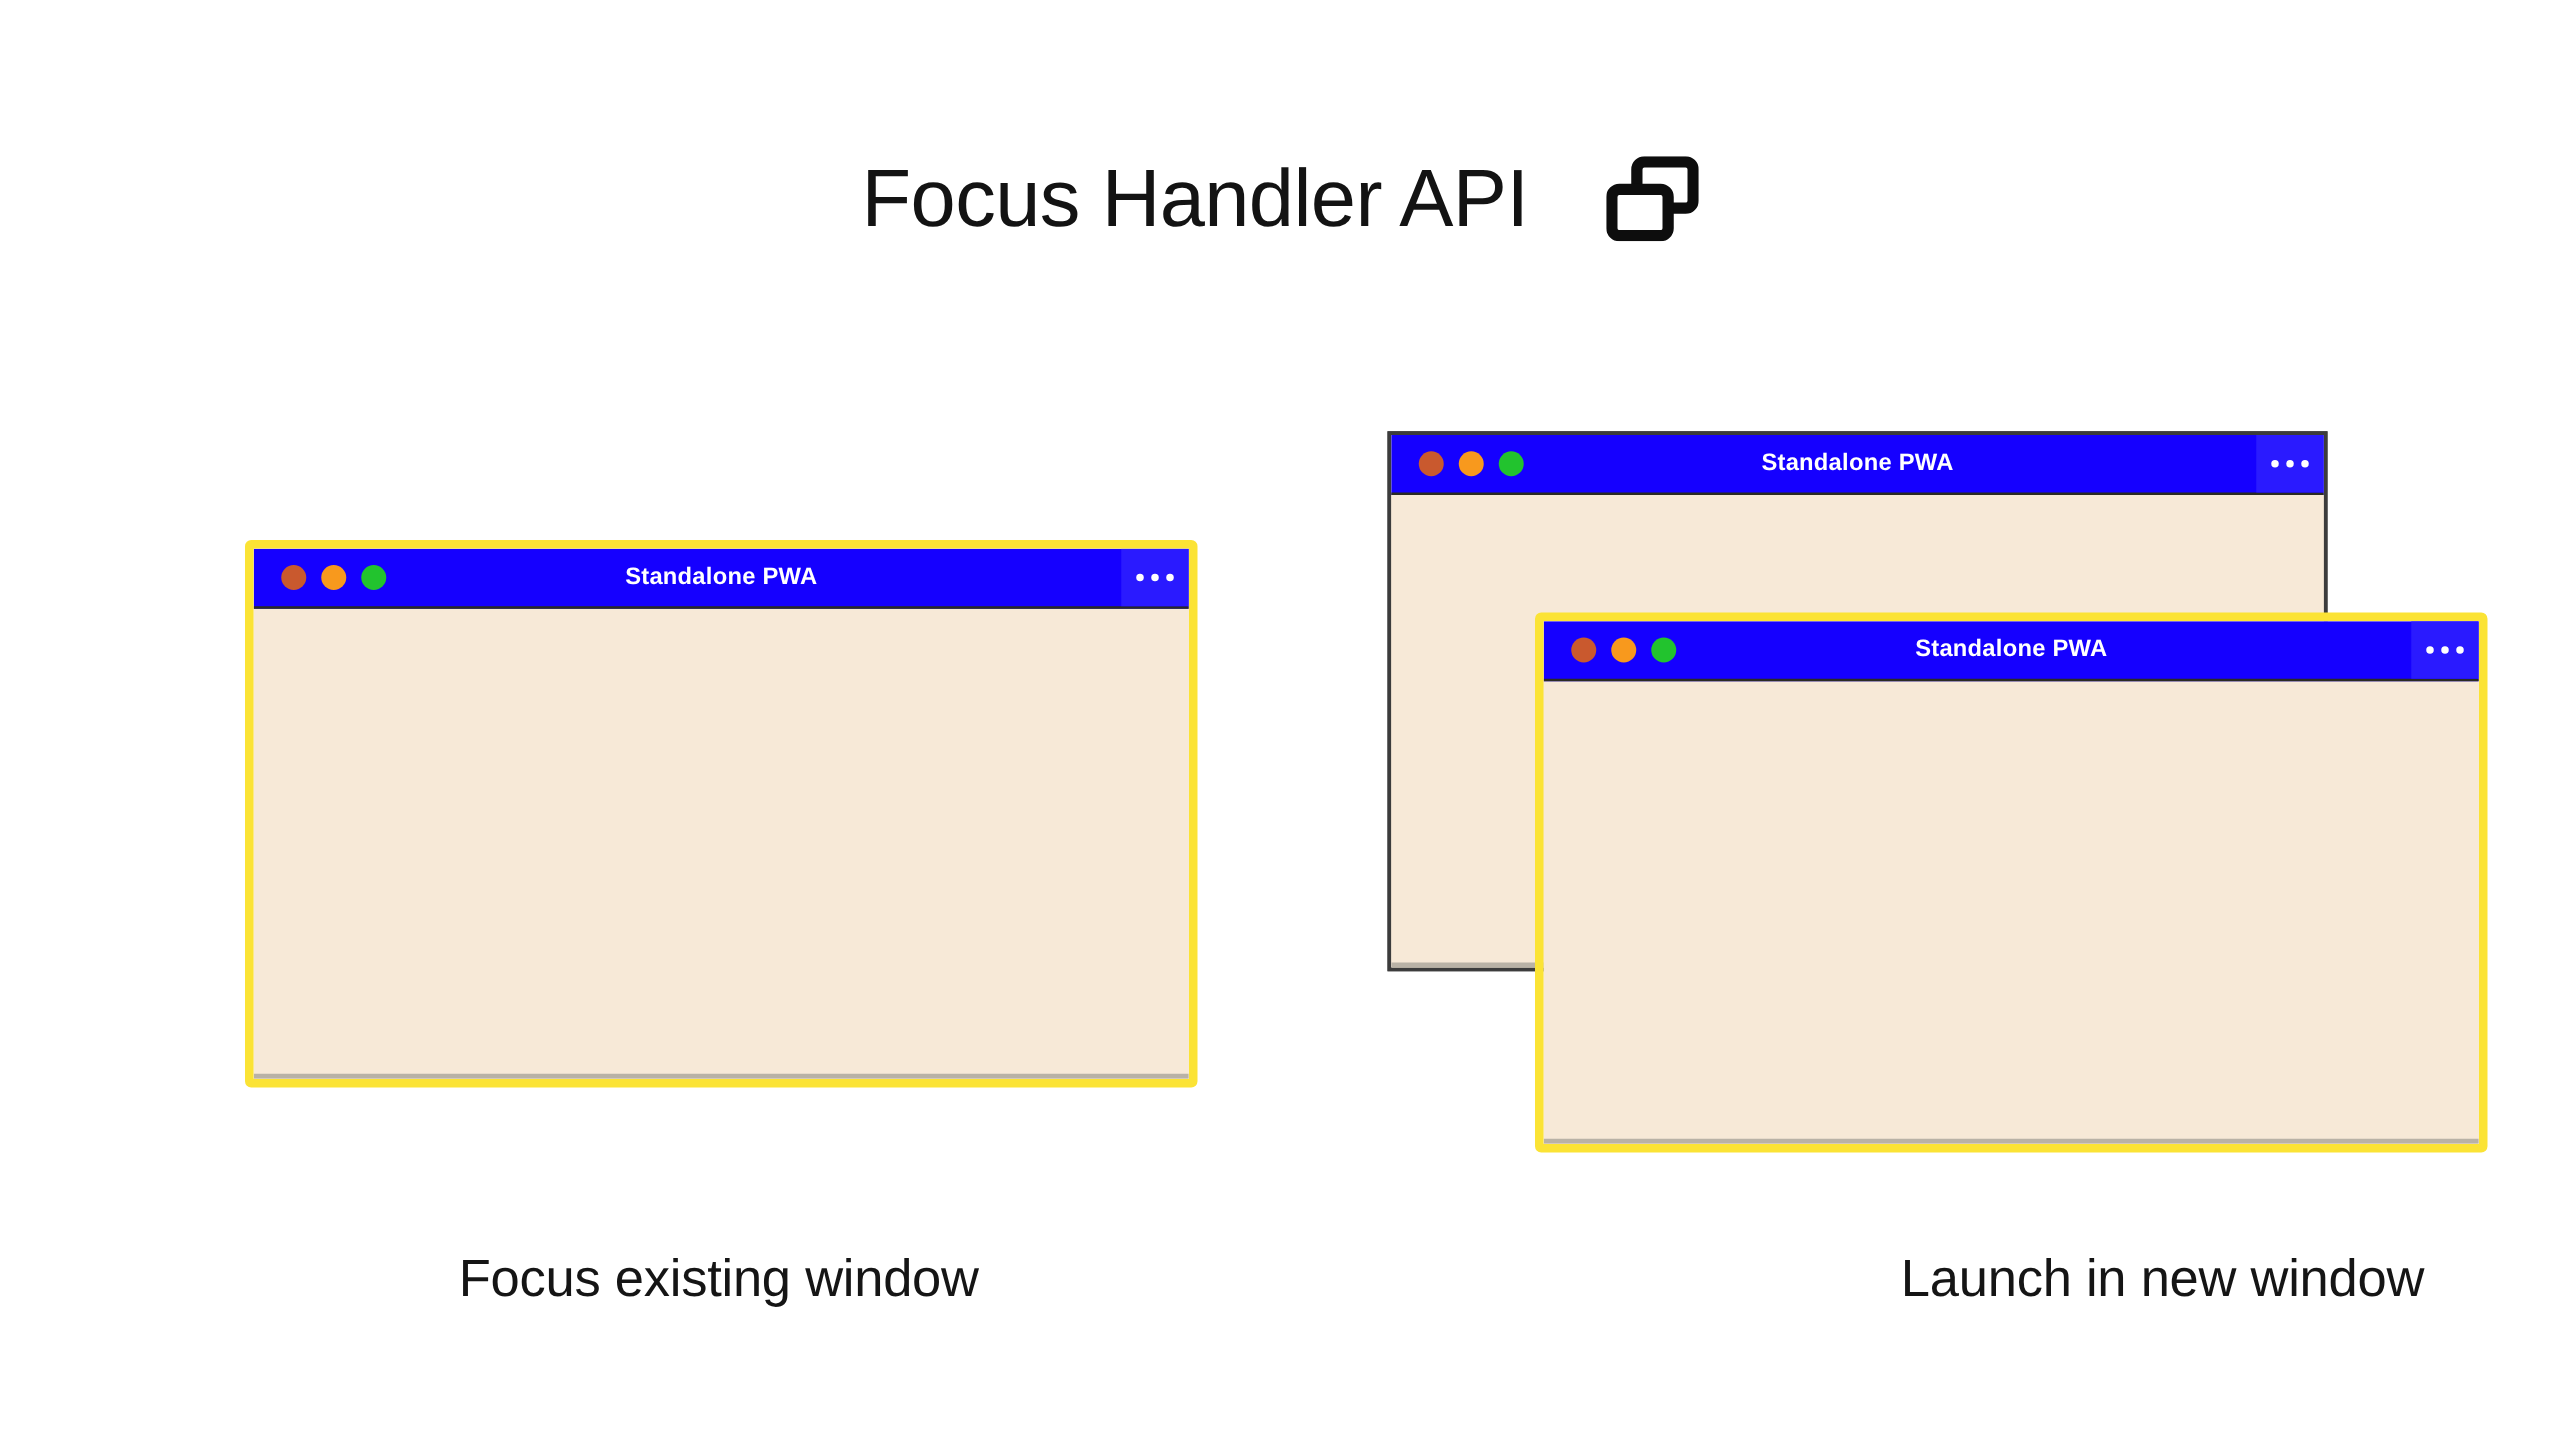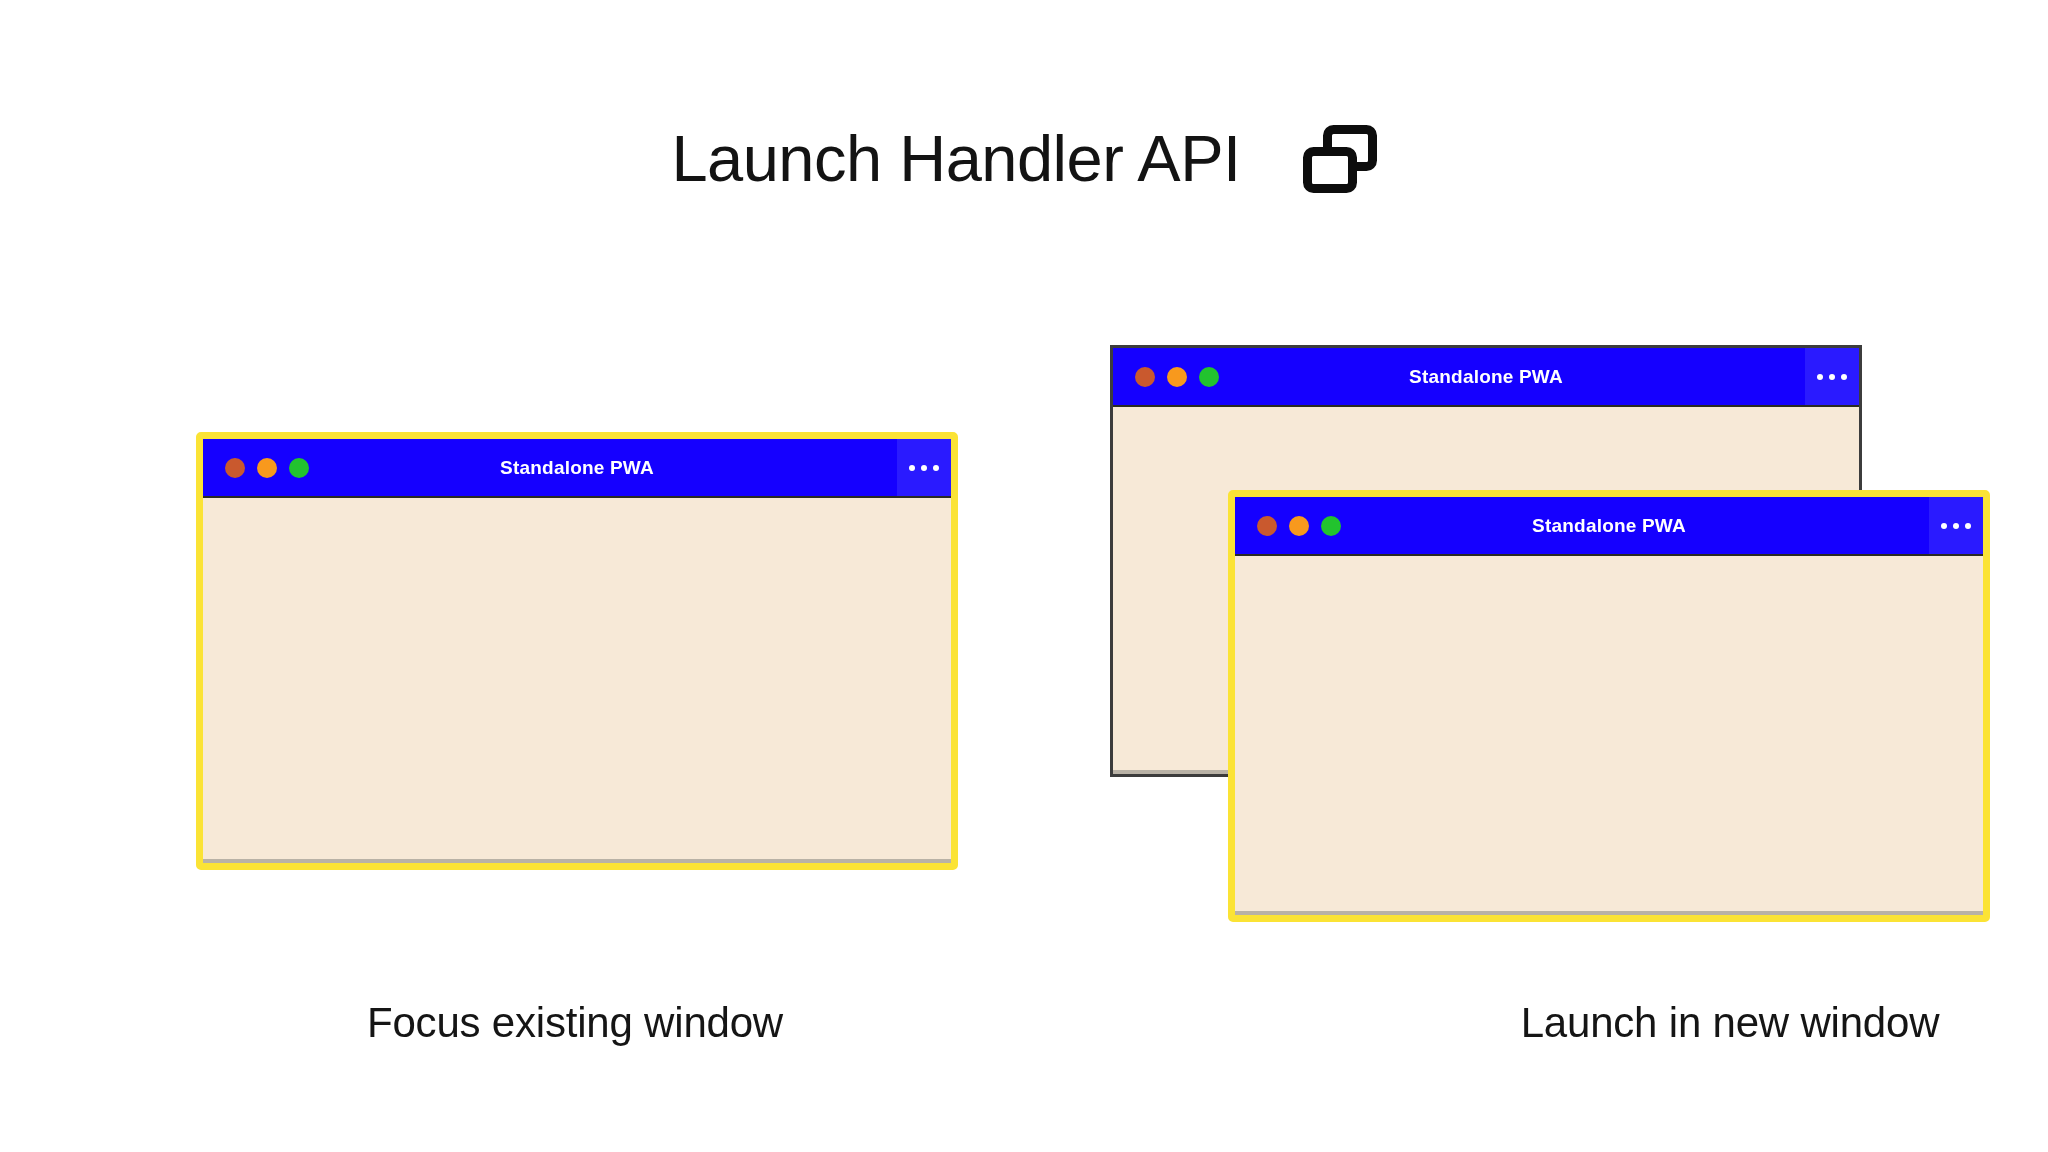--- a/index.html
+++ b/index.html
@@ -57,21 +57,21 @@
     display:flex;flex-direction:column;
     background:#F7E9D7;
     overflow:hidden;
   }
   .win--hl .win-inner{left:7px;right:7px;top:7px;bottom:7px;}
   .win--plain .win-inner{left:3px;right:3px;top:3px;bottom:3px;}
 
   .titlebar{
     position:relative;
     flex:0 0 auto;
-    height:59px;
+    height:48px;
     background:#1500FF;
     display:flex;align-items:center;
     border-bottom:2px solid #2a2a24;
     box-sizing:border-box;
   }
   .dots{
     display:flex;align-items:center;gap:12px;
     margin-left:22px;
     flex:0 0 auto;
     z-index:2;
@@ -131,21 +131,21 @@
   }
   #cap-left {left:0px;   top:955px; width:1150px;}
   #cap-right{left:1035px;top:955px; width:1390px;}
 </style>
 </head>
 <body>
 
 <div class="stage">
 
   <div class="title-row">
-    <div class="page-title">Launch Handler API</div>
+    <div class="page-title">Focus Handler API</div>
     <svg class="title-icon" viewBox="0 0 74 68" aria-hidden="true">
       <rect x="24.5" y="4.5" width="45" height="37" rx="6" ry="6" fill="none" stroke="#0d0d0d" stroke-width="9"></rect>
       <rect x="4.5" y="26.5" width="45" height="37" rx="6" ry="6" fill="#ffffff" stroke="#0d0d0d" stroke-width="9"></rect>
     </svg>
   </div>
 
   <div class="win win--hl" id="win-left">
     <div class="win-frame"></div>
     <div class="win-inner">
       <div class="titlebar">

